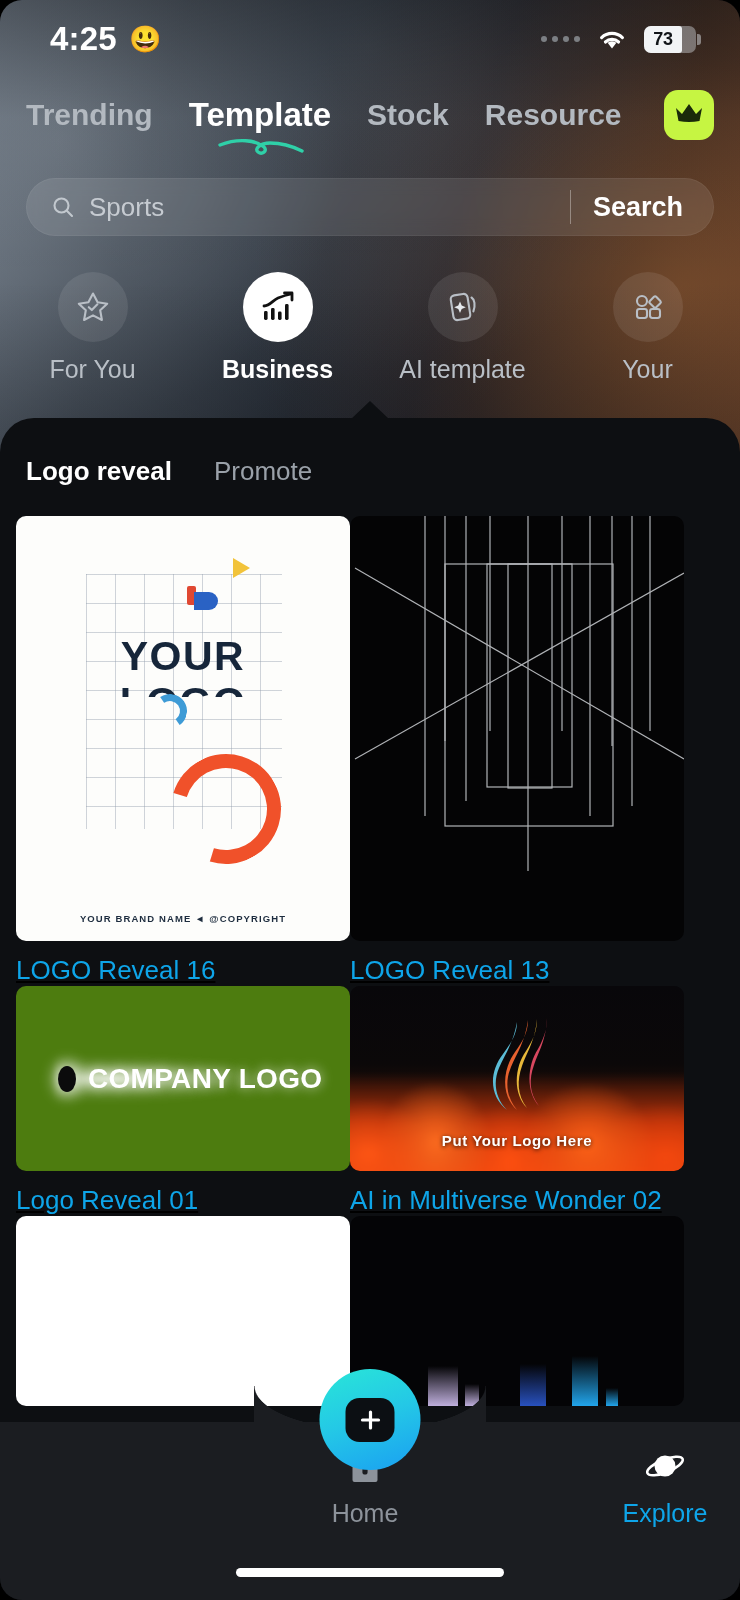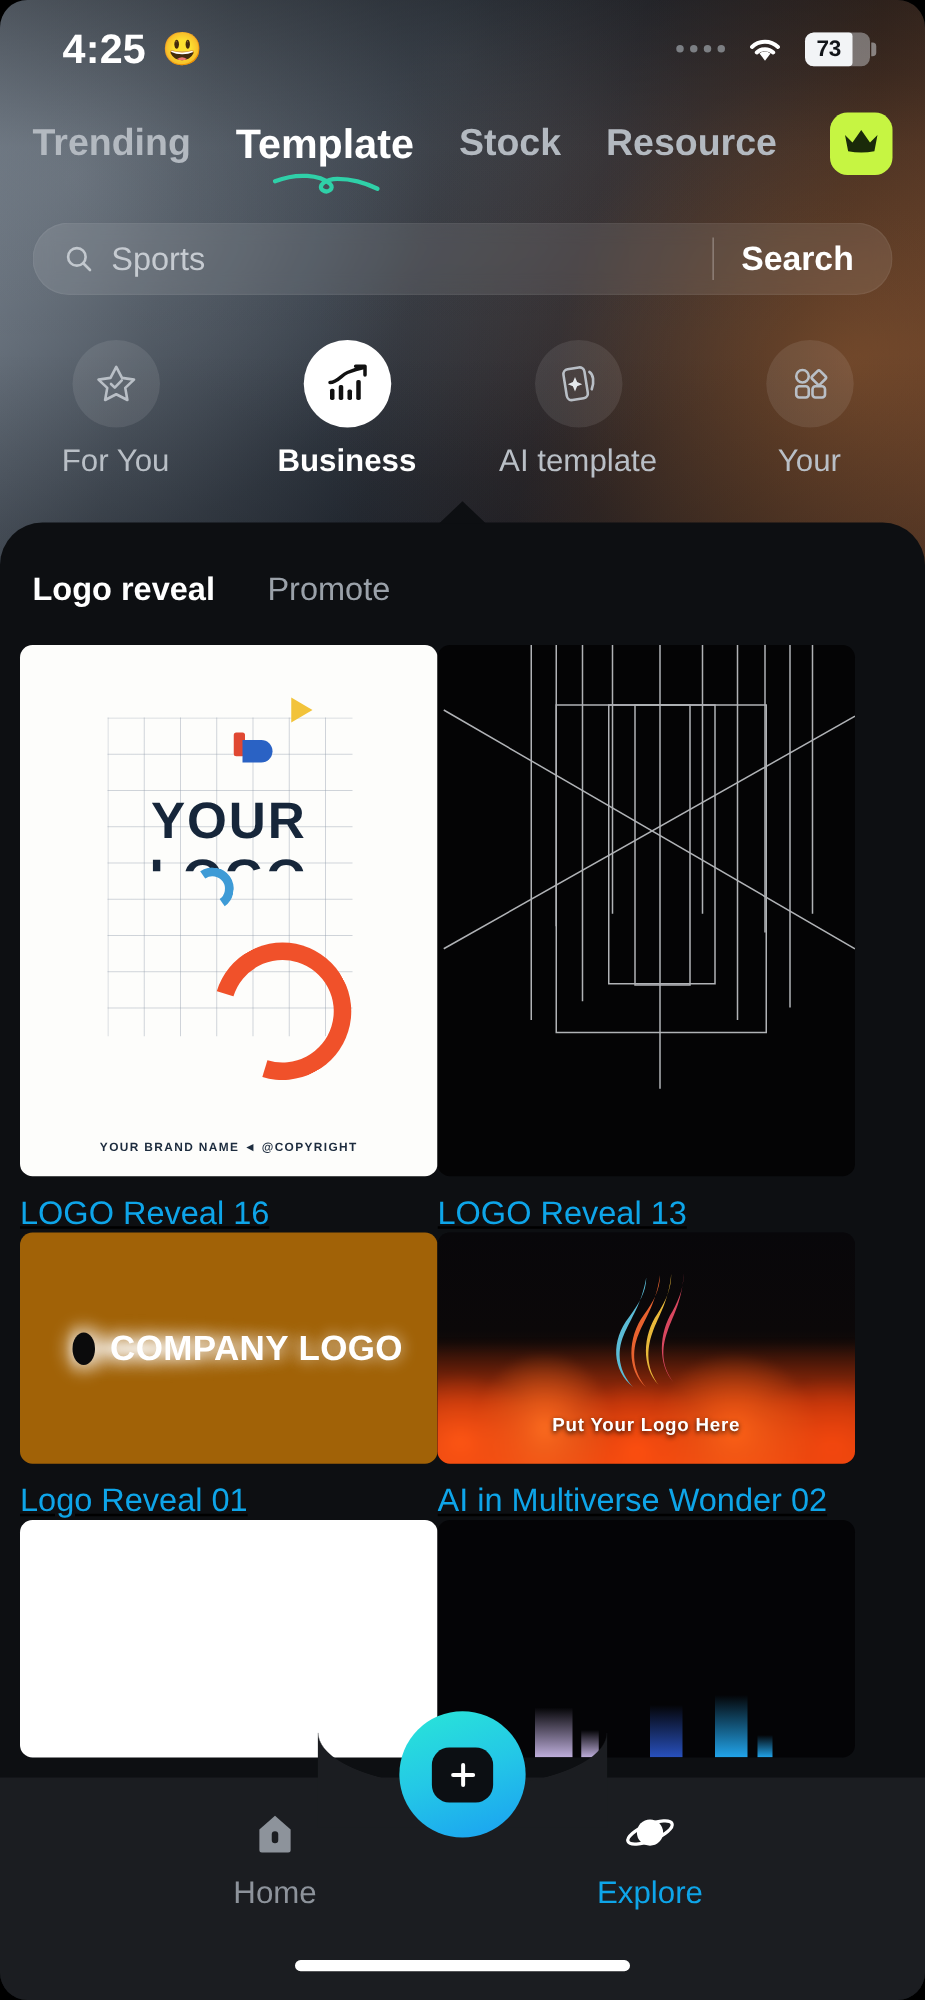--- a/index.html
+++ b/index.html
@@ -202,21 +202,21 @@
   .c1 .brandline{
     position:absolute; left:0; right:0; bottom:17px; text-align:center;
     color:#1d2c3e; font-size:9.5px; font-weight:700; letter-spacing:1.1px;
   }
 
   
   .c2{ background:#040405; }
 
   
   .c3{
-    background:#a16207;
+    background:#4d7c0f;
   }
   .c3 .beam{
     position:absolute; left:40px; top:50%; transform:translateY(-50%);
     width:292px; height:60px;
     background:radial-gradient(ellipse 70% 50% at 18% 50%, rgba(255,255,255,0.95) 0%, rgba(255,255,255,0.45) 22%, rgba(255,255,255,0.10) 55%, rgba(255,255,255,0) 80%);
     filter:blur(3px);
   }
   .c3 .bulb{
     position:absolute; left:42px; top:50%; transform:translateY(-50%);
     width:18px; height:26px; border-radius:50%;
@@ -264,21 +264,21 @@
   .nav-dip{
     position:absolute; left:50%; transform:translateX(-50%);
     top:-36px; width:232px; height:76px;
     background:#1b1d21;
     border-radius:0 0 0 0;
     -webkit-mask-image:radial-gradient(ellipse 116px 44px at 50% 0%, transparent 0 99%, #000 100%);
             mask-image:radial-gradient(ellipse 116px 44px at 50% 0%, transparent 0 99%, #000 100%);
   }
   .nav-row{
     position:absolute; left:0; top:0; width:740px; height:132px;
-    display:flex; align-items:center; justify-content:center;
+    display:flex; align-items:center; justify-content:flex-end;
   }
   .nav-item{
     display:flex; flex-direction:column; align-items:center; gap:9px;
     width:150px; cursor:pointer;
   }
   .nav-lb{ font-size:25px; }
   .nav-item.off .nav-lb{ color:#8d939b; }
   .nav-item.on .nav-lb{ color:#0ea5e9; }
   .fab{
     position:absolute; left:50%; transform:translateX(-50%);

